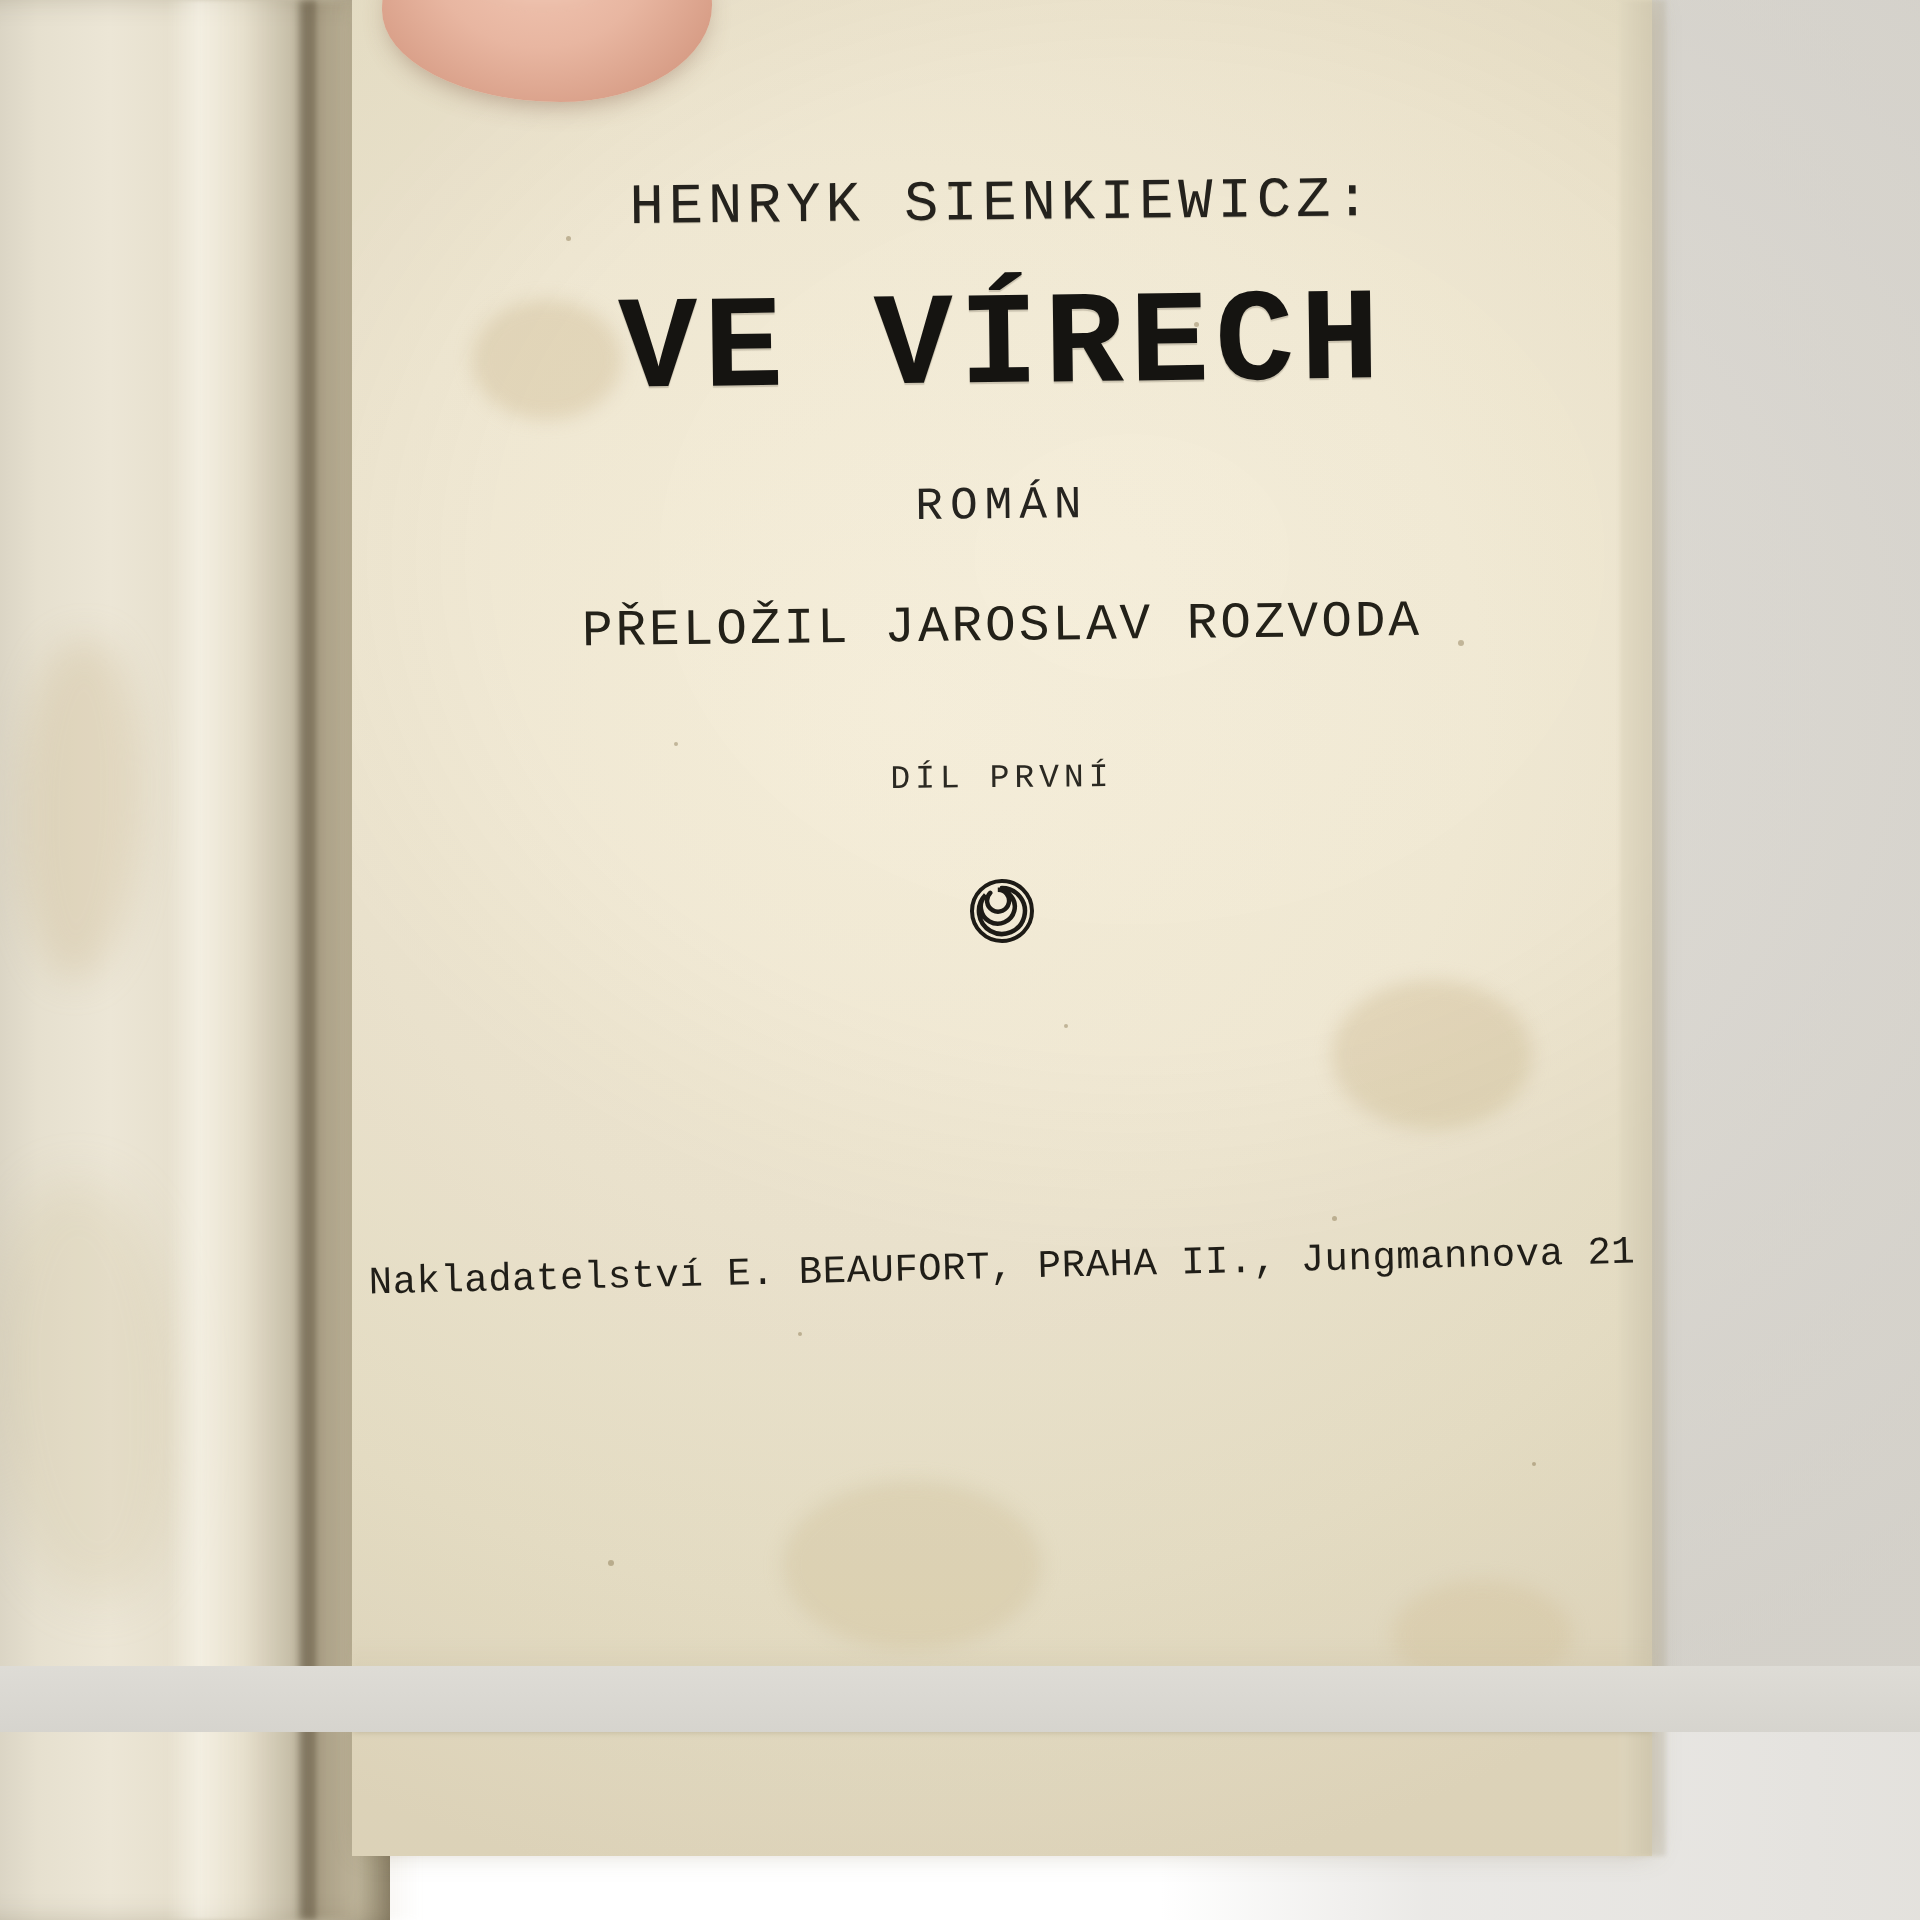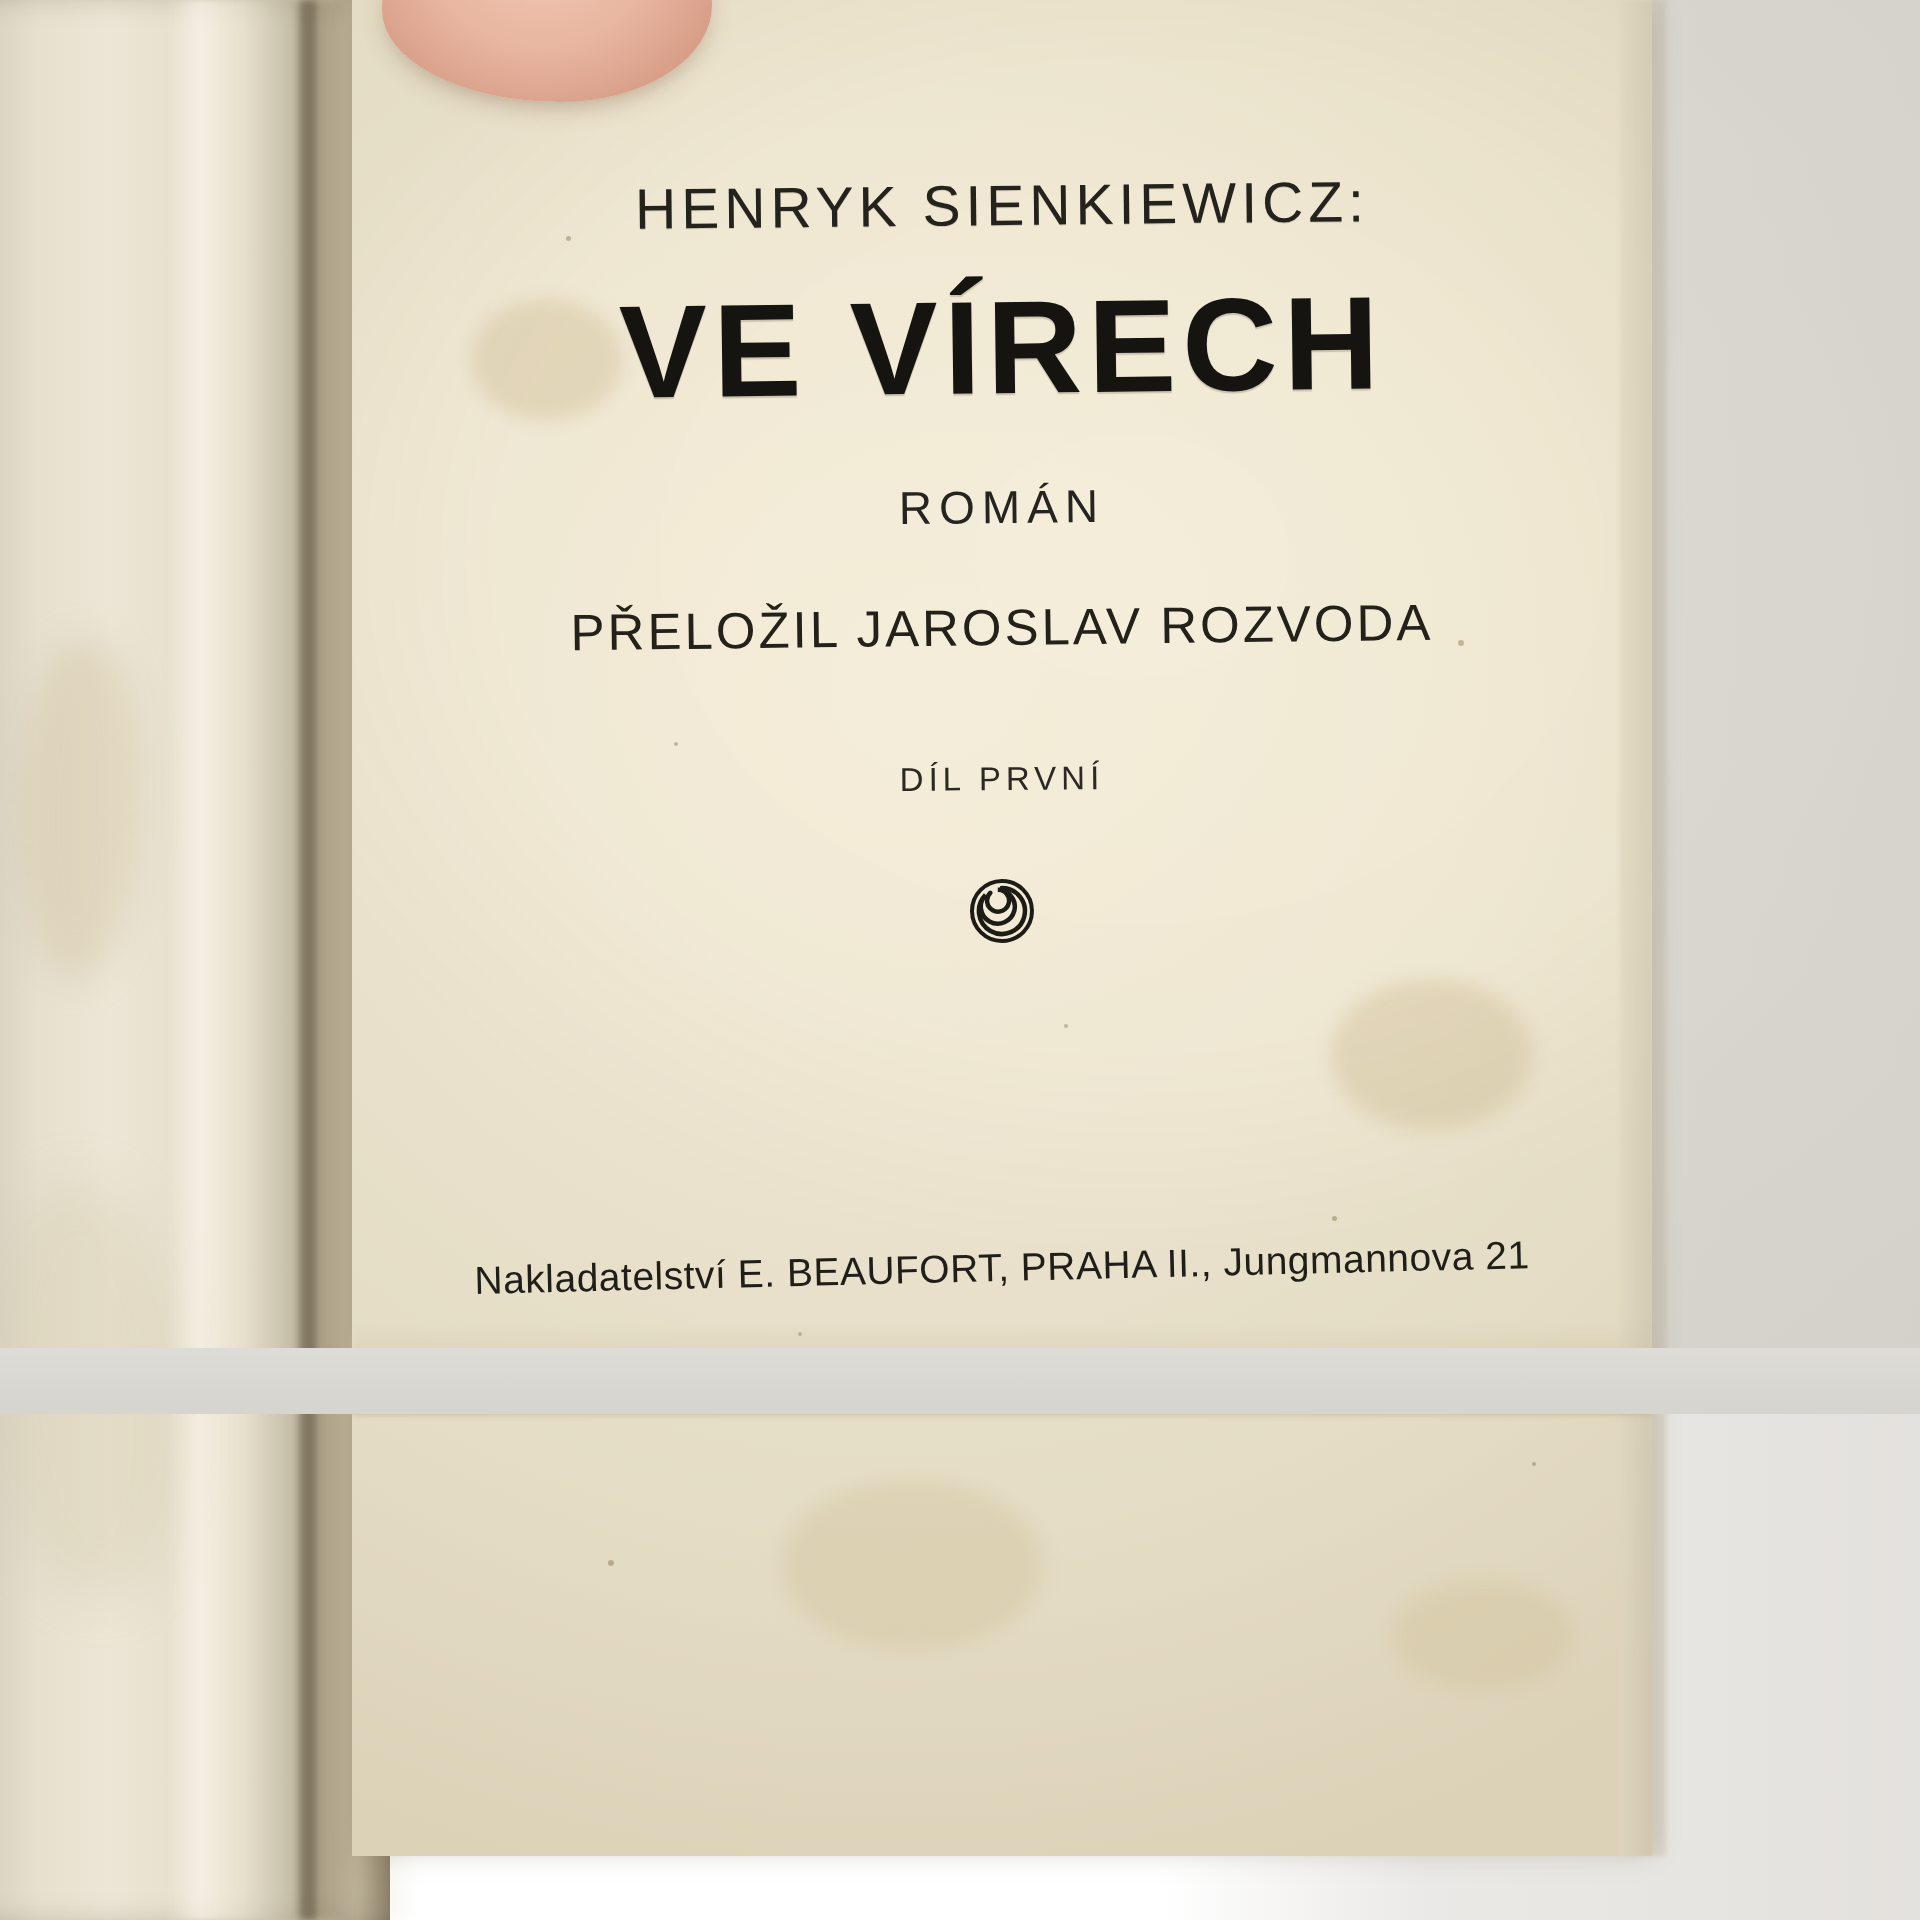--- a/index.html
+++ b/index.html
@@ -7,23 +7,23 @@
     padding: 0;
     width: 1920px;
     height: 1920px;
     overflow: hidden;
     background: #ffffff;
   }
 
   #scene {
     position: relative;
     width: 1920px;
-    height: 1414px;
+    height: 1732px;
     background: #fef9c3;
-    font-family: Liberation Sans, sans-serif;
+    font-family: Liberation Mono, monospace;
   }
 
   
   .backdrop {
     position: absolute;
     inset: 0;
     background:
       radial-gradient(ellipse 1400px 1100px at 55% 40%, #efeee9 0%, #e6e4df 55%, #dcdad4 100%);
   }
 

